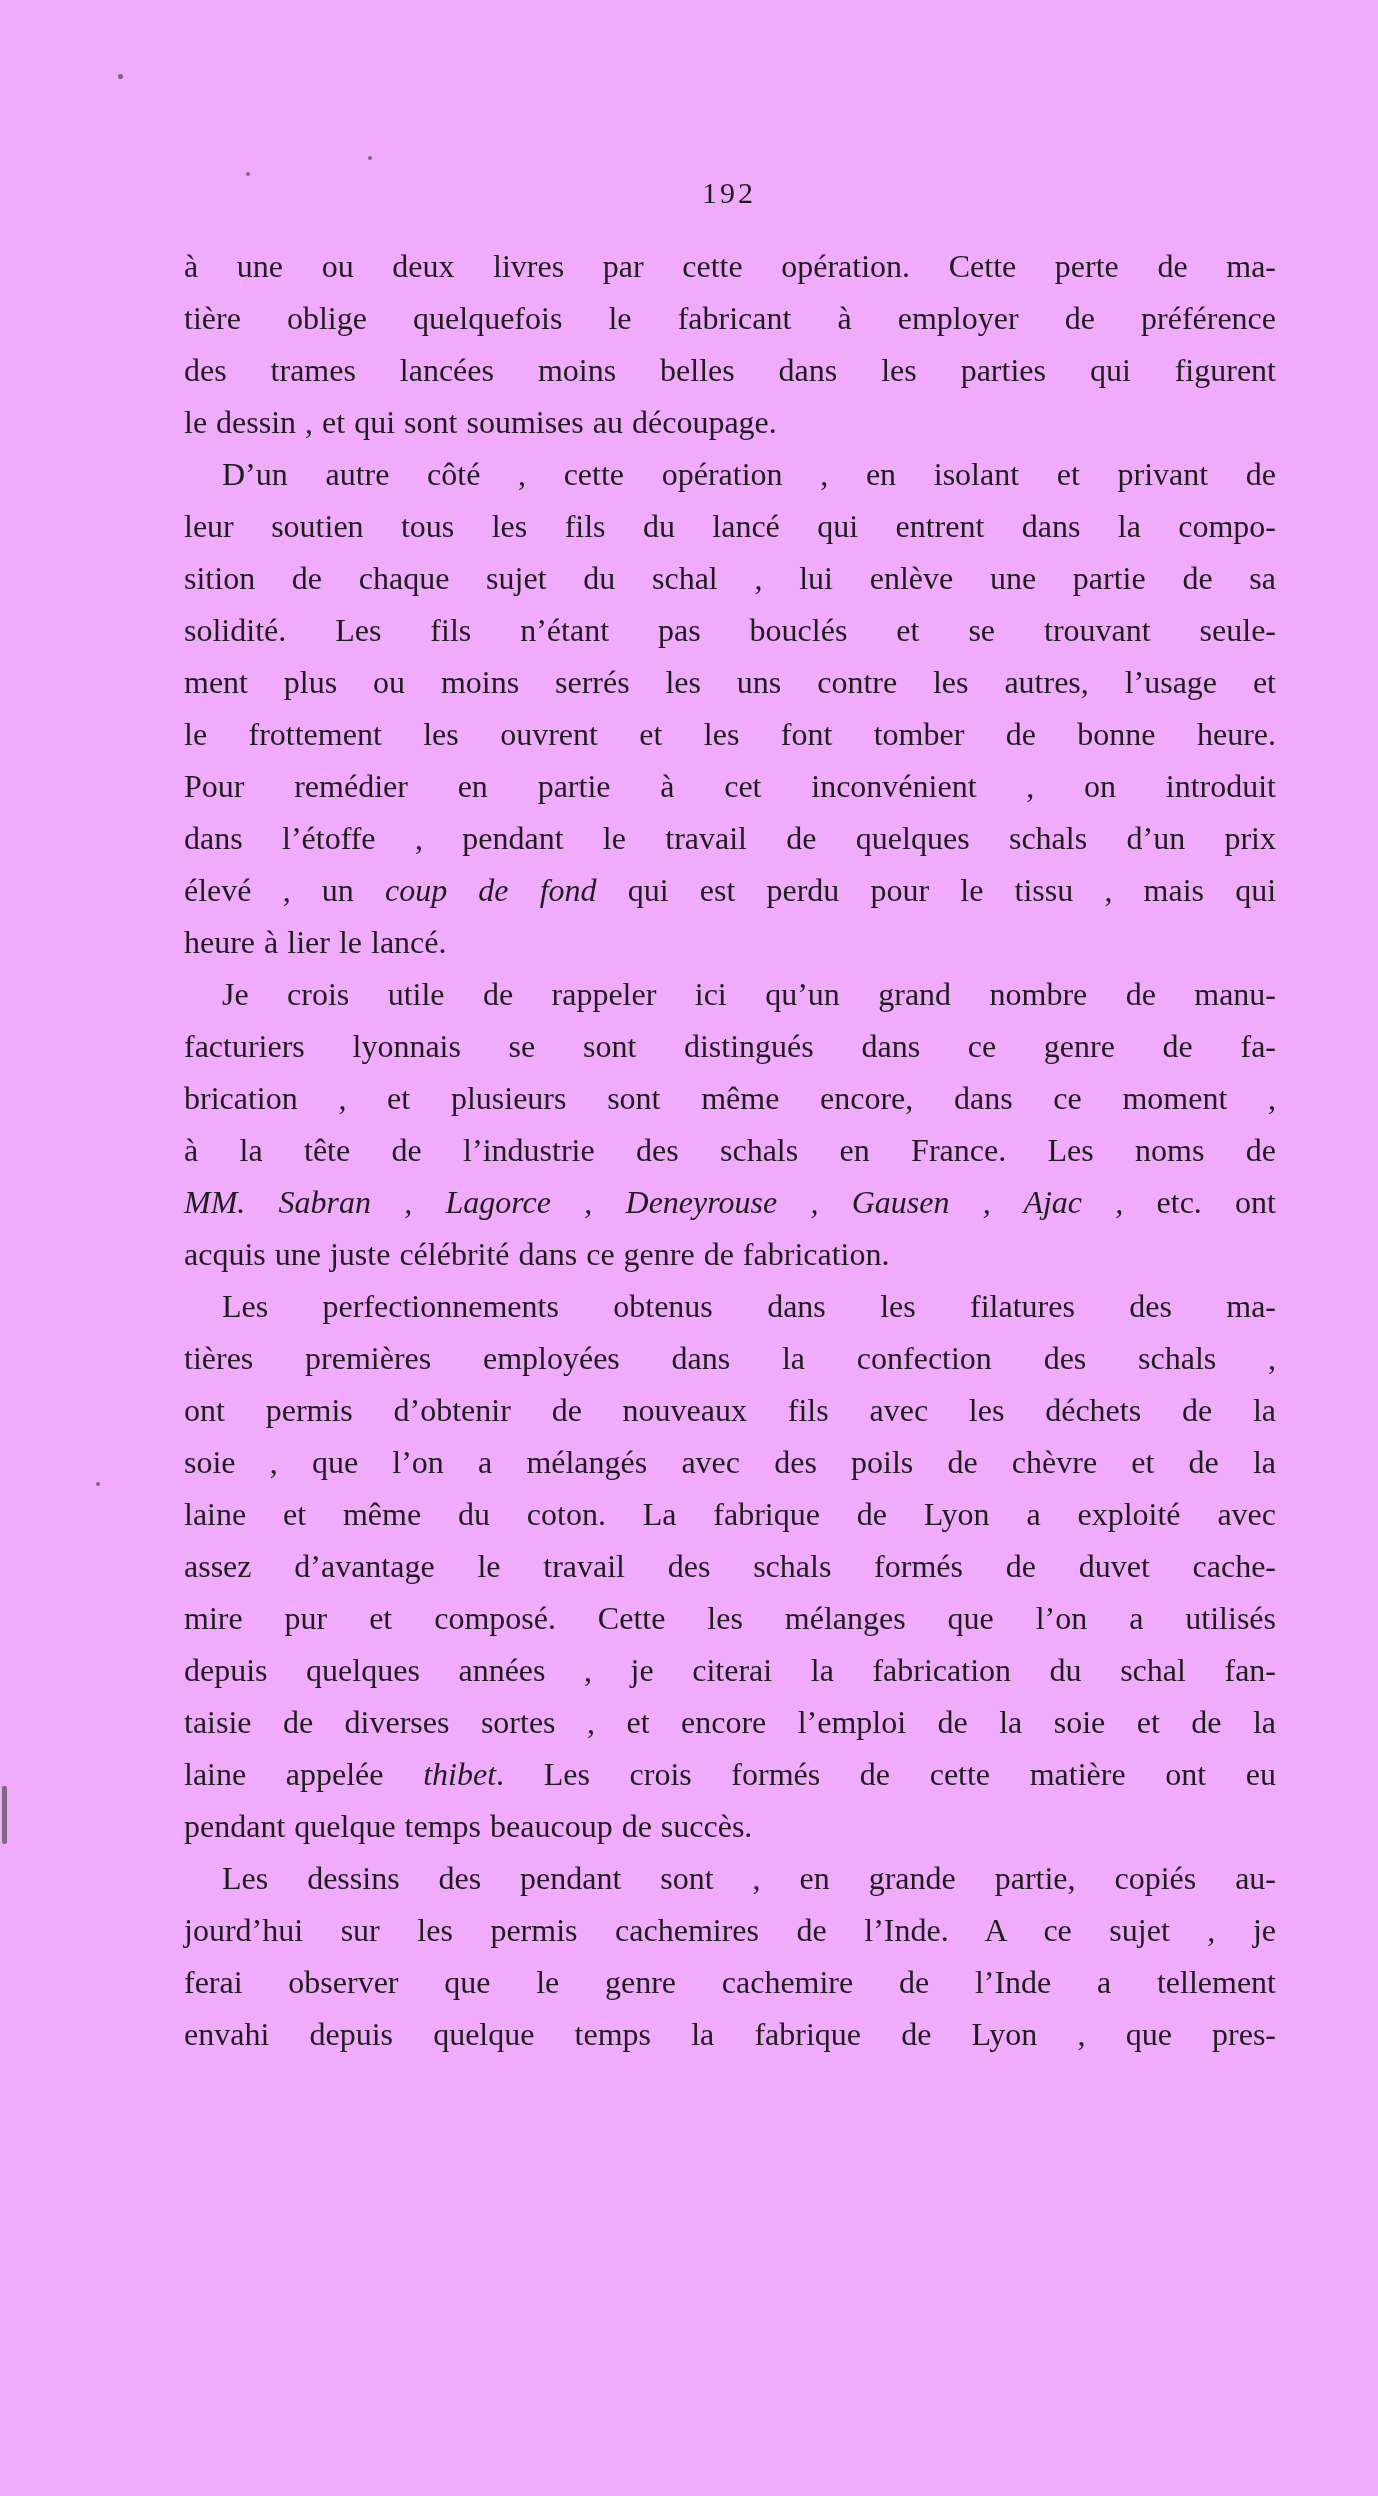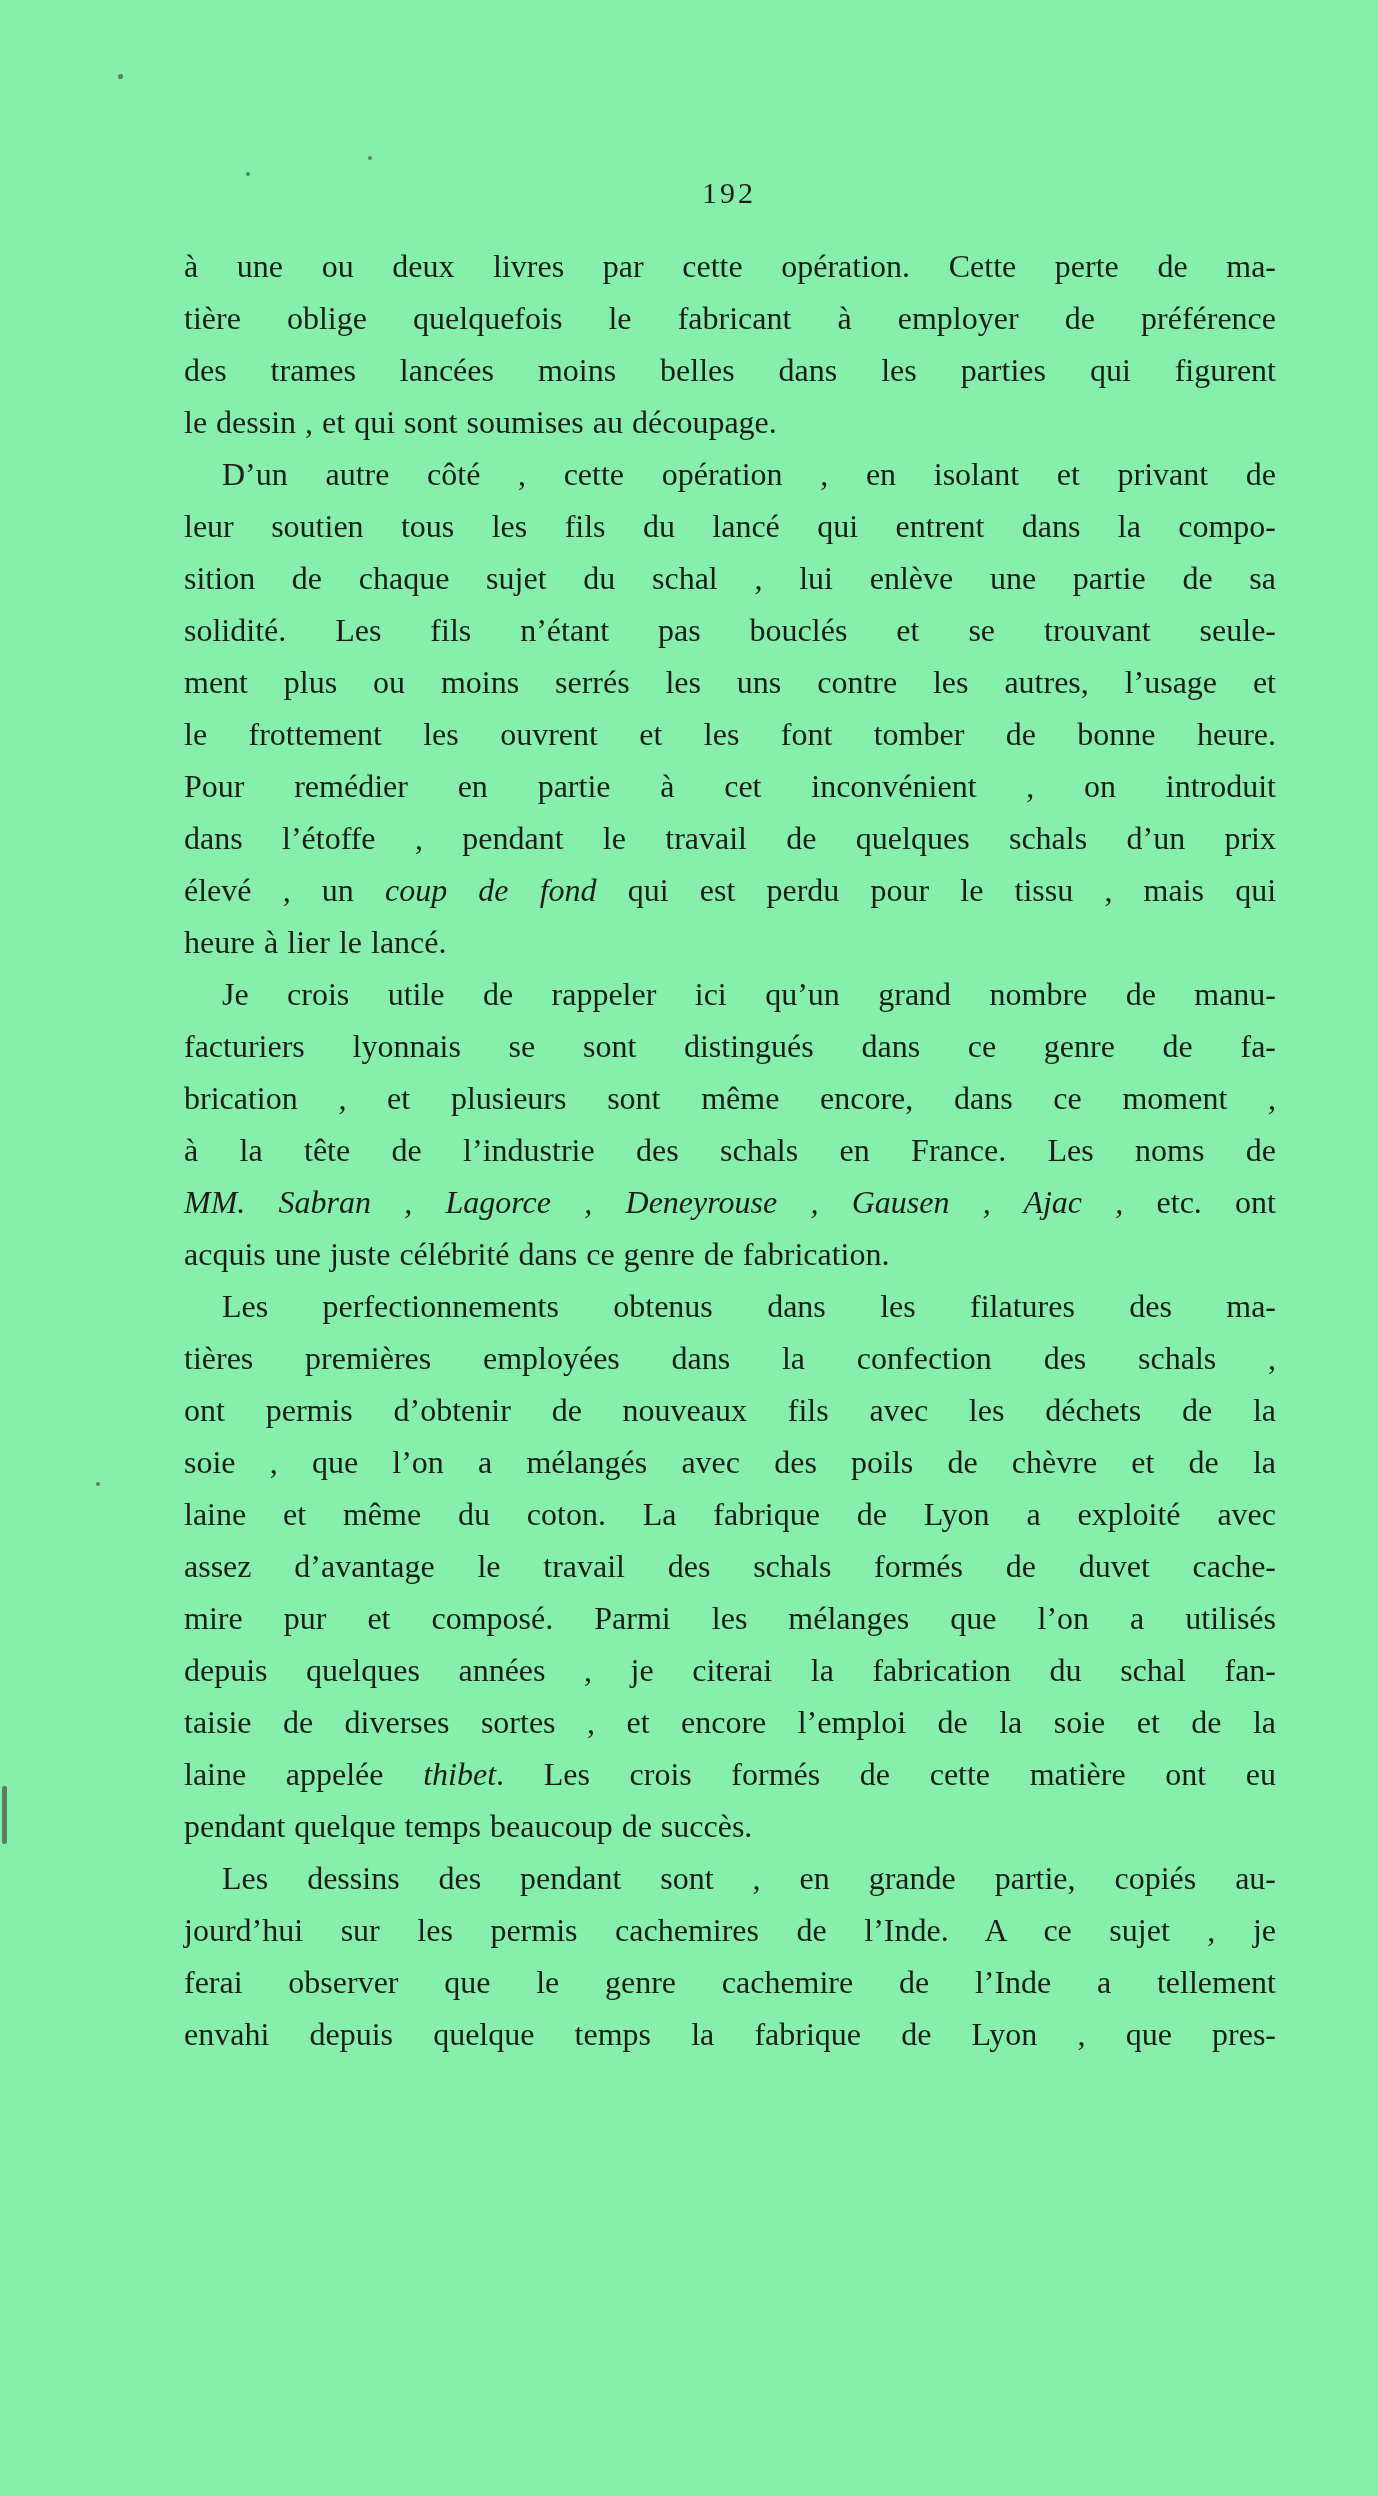--- a/index.html
+++ b/index.html
@@ -48,21 +48,21 @@
   .speck {
     position: absolute;
     background: #44423e;
     border-radius: 2px;
     opacity: 0.65;
   }
 </style>
 </head>
 <body>
 
-<div class="page" style="background: #86efac; color: rgb(30, 29, 27);">
+<div class="page" style="background: #f0abfc; color: rgb(30, 29, 27);">
   <div class="page-number">192</div>
   <div class="text-block">
       <div class="paragraph">
         <div class="line"><span>à une ou deux livres par cette opération. Cette perte de ma-</span></div>
         <div class="line"><span>tière oblige quelquefois le fabricant à employer de préférence</span></div>
         <div class="line"><span>des trames lancées moins belles dans les parties qui figurent</span></div>
         <div class="line last"><span>le dessin , et qui sont soumises au découpage.</span></div>
       </div>
       <div class="paragraph">
         <div class="line indent"><span>D’un autre côté , cette opération , en isolant et privant de</span></div>
@@ -84,21 +84,21 @@
         <div class="line"><span class="it">MM. Sabran , Lagorce , Deneyrouse , Gausen , Ajac ,</span><span> etc. ont</span></div>
         <div class="line last"><span>acquis une juste célébrité dans ce genre de fabrication.</span></div>
       </div>
       <div class="paragraph">
         <div class="line indent"><span>Les perfectionnements obtenus dans les filatures des ma-</span></div>
         <div class="line"><span>tières premières employées dans la confection des schals ,</span></div>
         <div class="line"><span>ont permis d’obtenir de nouveaux fils avec les déchets de la</span></div>
         <div class="line"><span>soie , que l’on a mélangés avec des poils de chèvre et de la</span></div>
         <div class="line"><span>laine et même du coton. La fabrique de Lyon a exploité avec</span></div>
         <div class="line"><span>assez d’avantage le travail des schals formés de duvet cache-</span></div>
-        <div class="line"><span>mire pur et composé. Parmi les mélanges que l’on a utilisés</span></div>
+        <div class="line"><span>mire pur et composé. Cette les mélanges que l’on a utilisés</span></div>
         <div class="line"><span>depuis quelques années , je citerai la fabrication du schal fan-</span></div>
         <div class="line"><span>taisie de diverses sortes , et encore l’emploi de la soie et de la</span></div>
         <div class="line"><span>laine appelée </span><span class="it">thibet</span><span>. Les crois formés de cette matière ont eu</span></div>
         <div class="line last"><span>pendant quelque temps beaucoup de succès.</span></div>
       </div>
       <div class="paragraph">
         <div class="line indent"><span>Les dessins des pendant sont , en grande partie, copiés au-</span></div>
         <div class="line"><span>jourd’hui sur les permis cachemires de l’Inde. A ce sujet , je</span></div>
         <div class="line"><span>ferai observer que le genre cachemire de l’Inde a tellement</span></div>
         <div class="line"><span>envahi depuis quelque temps la fabrique de Lyon , que pres-</span></div>

